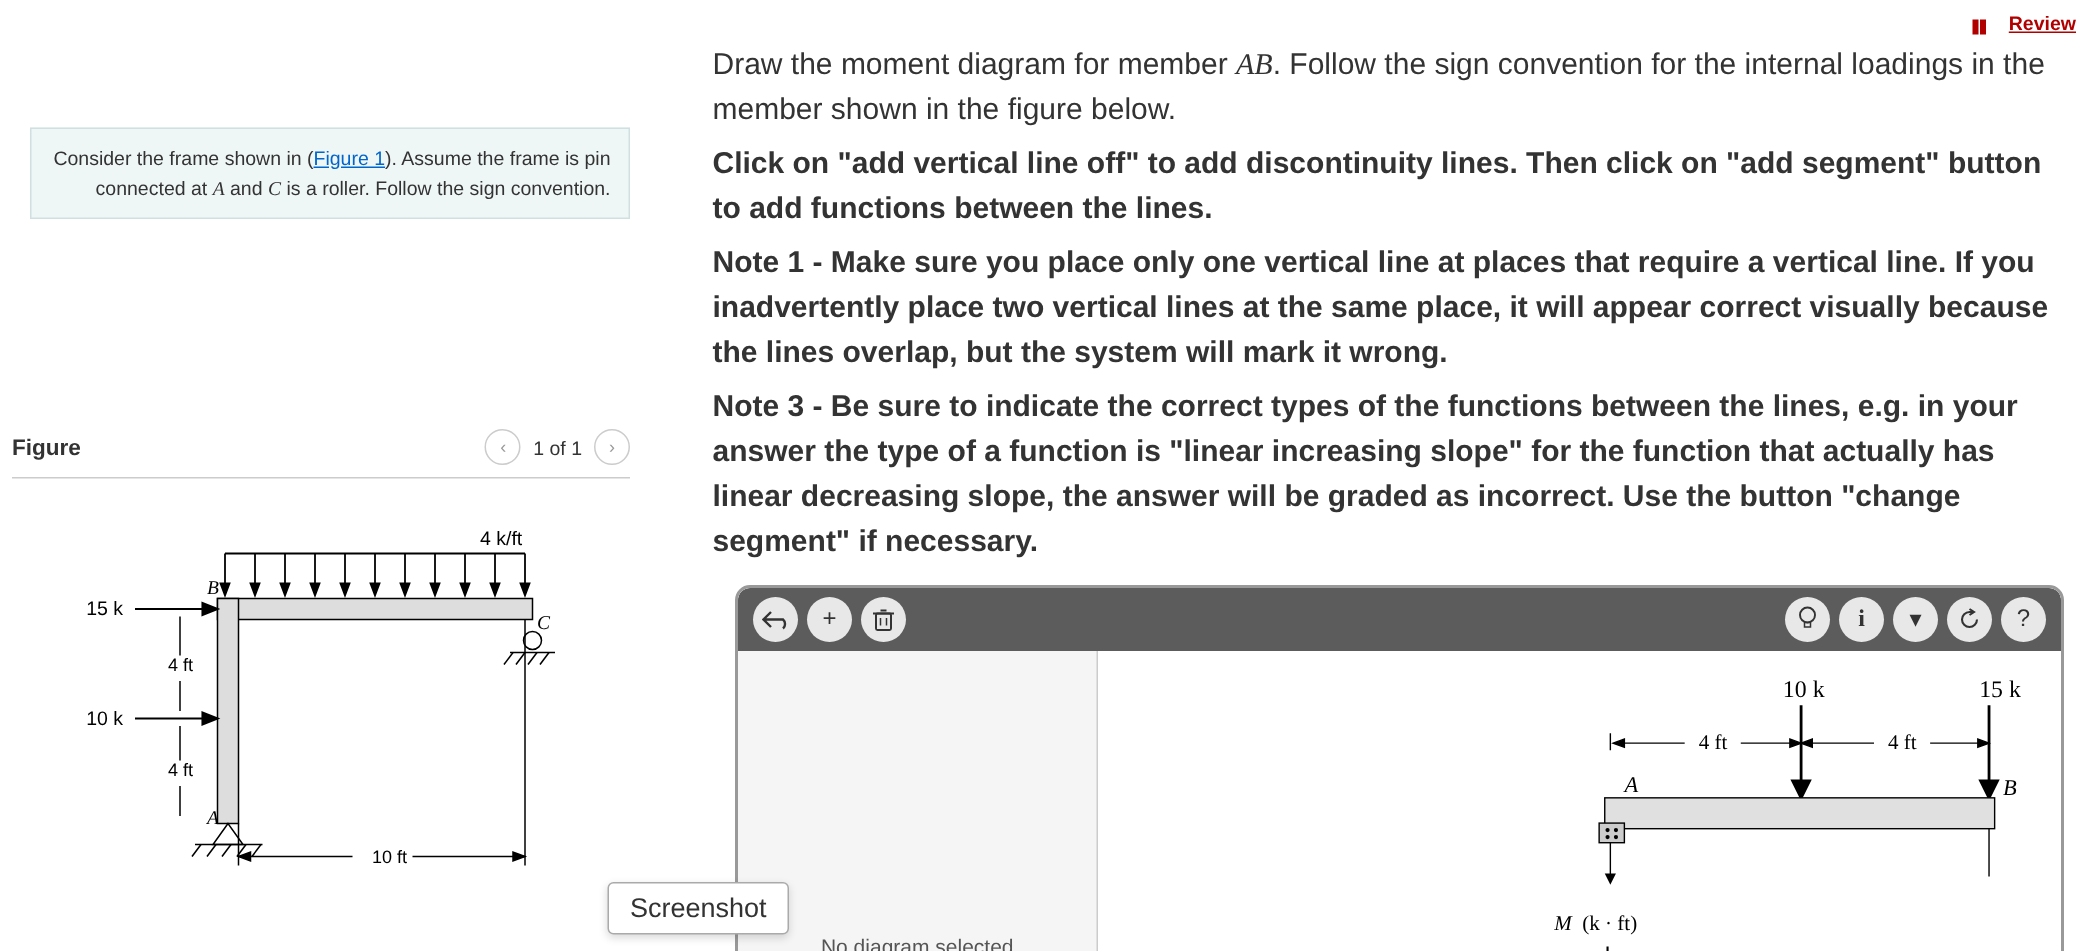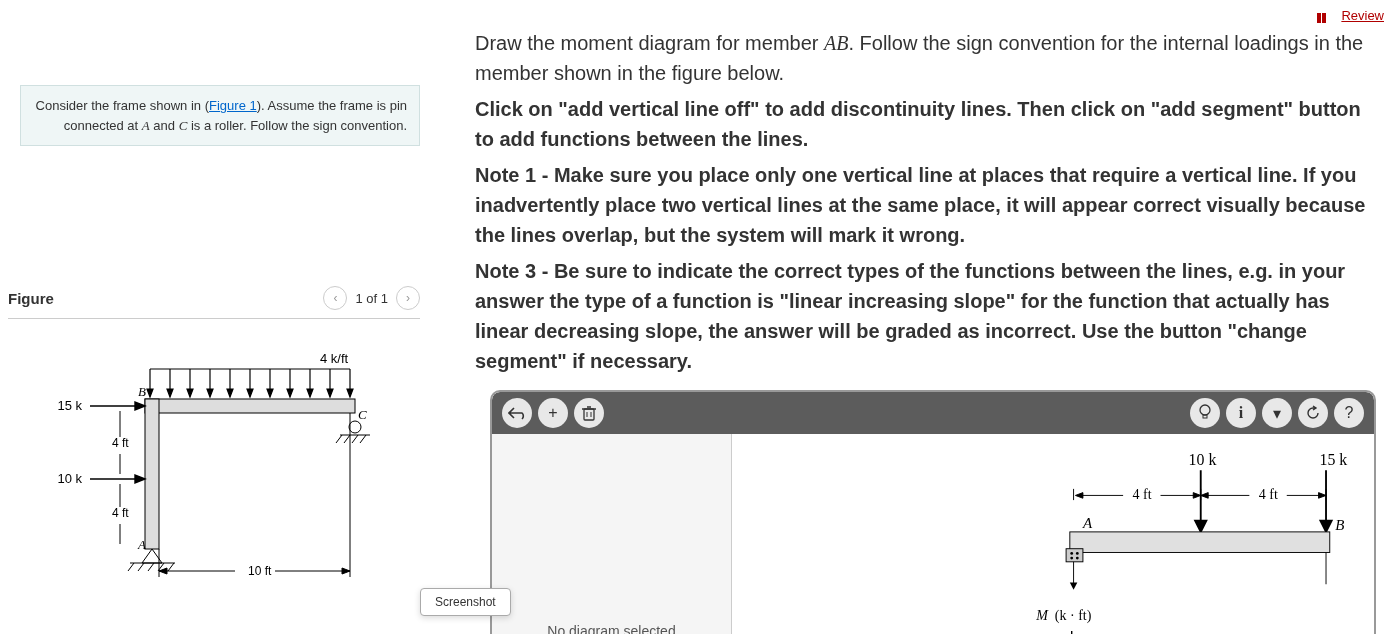--- a/index.html
+++ b/index.html
@@ -9,35 +9,35 @@
 .right-panel { flex: 1; padding: 0; position: relative; }
 .intro-box { margin: 85px 20px 0 20px; padding: 10px 12px; background: #eff6f6; border: 1px solid #d0e0e0; font-size: 13px; line-height: 1.5; text-align: right; }
 .intro-box a { color: #0066cc; text-decoration: underline; }
 .italic { font-style: italic; font-family: 'Times New Roman', serif; }
 .figure-header { display: flex; align-items: center; justify-content: space-between; margin: 140px 20px 0 8px; border-bottom: 1px solid #ccc; padding-bottom: 8px; }
 .figure-title { font-weight: bold; font-size: 15px; }
 .figure-nav { display: flex; align-items: center; gap: 8px; }
 .nav-btn { width: 24px; height: 24px; border-radius: 50%; border: 1px solid #ccc; background: #fff; display: flex; align-items: center; justify-content: center; cursor: pointer; font-size: 12px; color: #999; }
 .figure-area { margin: 30px 20px 0 20px; position: relative; height: 250px; }
 .figure-svg { width: 100%; height: 100%; }
-.review-link { position: absolute; top: 8px; right: 12px; color: #b00000; text-decoration: underline; font-size: 13px; display: flex; align-items: center; gap: 12px; }
+.review-link { position: absolute; top: 8px; right: 12px; color: #b00000; text-decoration: underline; font-size: 13px; display: flex; align-items: center; gap: 12px; font-weight: bold; }
 .review-icon { display: inline-block; width: 12px; height: 10px; }
 .review-icon span { display: inline-block; width: 4px; height: 10px; background: #b00000; margin-right: 1px; }
 .instructions { margin: 28px 20px 0 35px; font-size: 20px; line-height: 1.5; }
 .instructions p { margin-bottom: 6px; }
 .instructions .bold { font-weight: bold; }
 .serif-i { font-family: 'Times New Roman', serif; font-style: italic; }
 .workspace { margin: 14px 20px 0 50px; border: 2px solid #999; border-radius: 10px 10px 0 0; background: #fff; position: relative; height: 440px; overflow: hidden; }
 .toolbar { background: #5c5c5c; padding: 6px 10px; display: flex; align-items: center; justify-content: space-between; border-radius: 8px 8px 0 0; }
 .toolbar-left, .toolbar-right { display: flex; gap: 6px; }
 .tool-btn { width: 30px; height: 30px; border-radius: 50%; background: #e8e8e8; border: none; display: flex; align-items: center; justify-content: center; cursor: pointer; font-size: 16px; color: #333; }
 .workspace-body { display: flex; height: calc(100% - 42px); }
 .sidebar { width: 240px; background: #f5f5f5; border-right: 1px solid #ccc; display: flex; align-items: center; justify-content: center; color: #555; font-size: 14px; }
 .canvas-area { flex: 1; background: #fff; position: relative; padding: 10px; }
-.screenshot-tip { position: absolute; left: 420px; top: 588px; background: #fff; border: 1px solid #aaa; border-radius: 4px; padding: 6px 14px; font-size: 12px; box-shadow: 0 2px 6px rgba(0,0,0,0.15); }
+.screenshot-tip { position: absolute; left: 405px; top: 588px; background: #fff; border: 1px solid #aaa; border-radius: 4px; padding: 6px 14px; font-size: 18px; box-shadow: 0 2px 6px rgba(0,0,0,0.15); }
 </style>
 </head>
 <body>
 
 <div class="container">
   <div class="left-panel">
     <div class="intro-box">
       <span>Consider the frame shown in (</span><a href="#">Figure 1</a><span>). Assume the frame is pin connected at </span><span class="italic">A</span><span> and </span><span class="italic">C</span><span> is a roller. Follow the sign convention.</span>
     </div>
 

